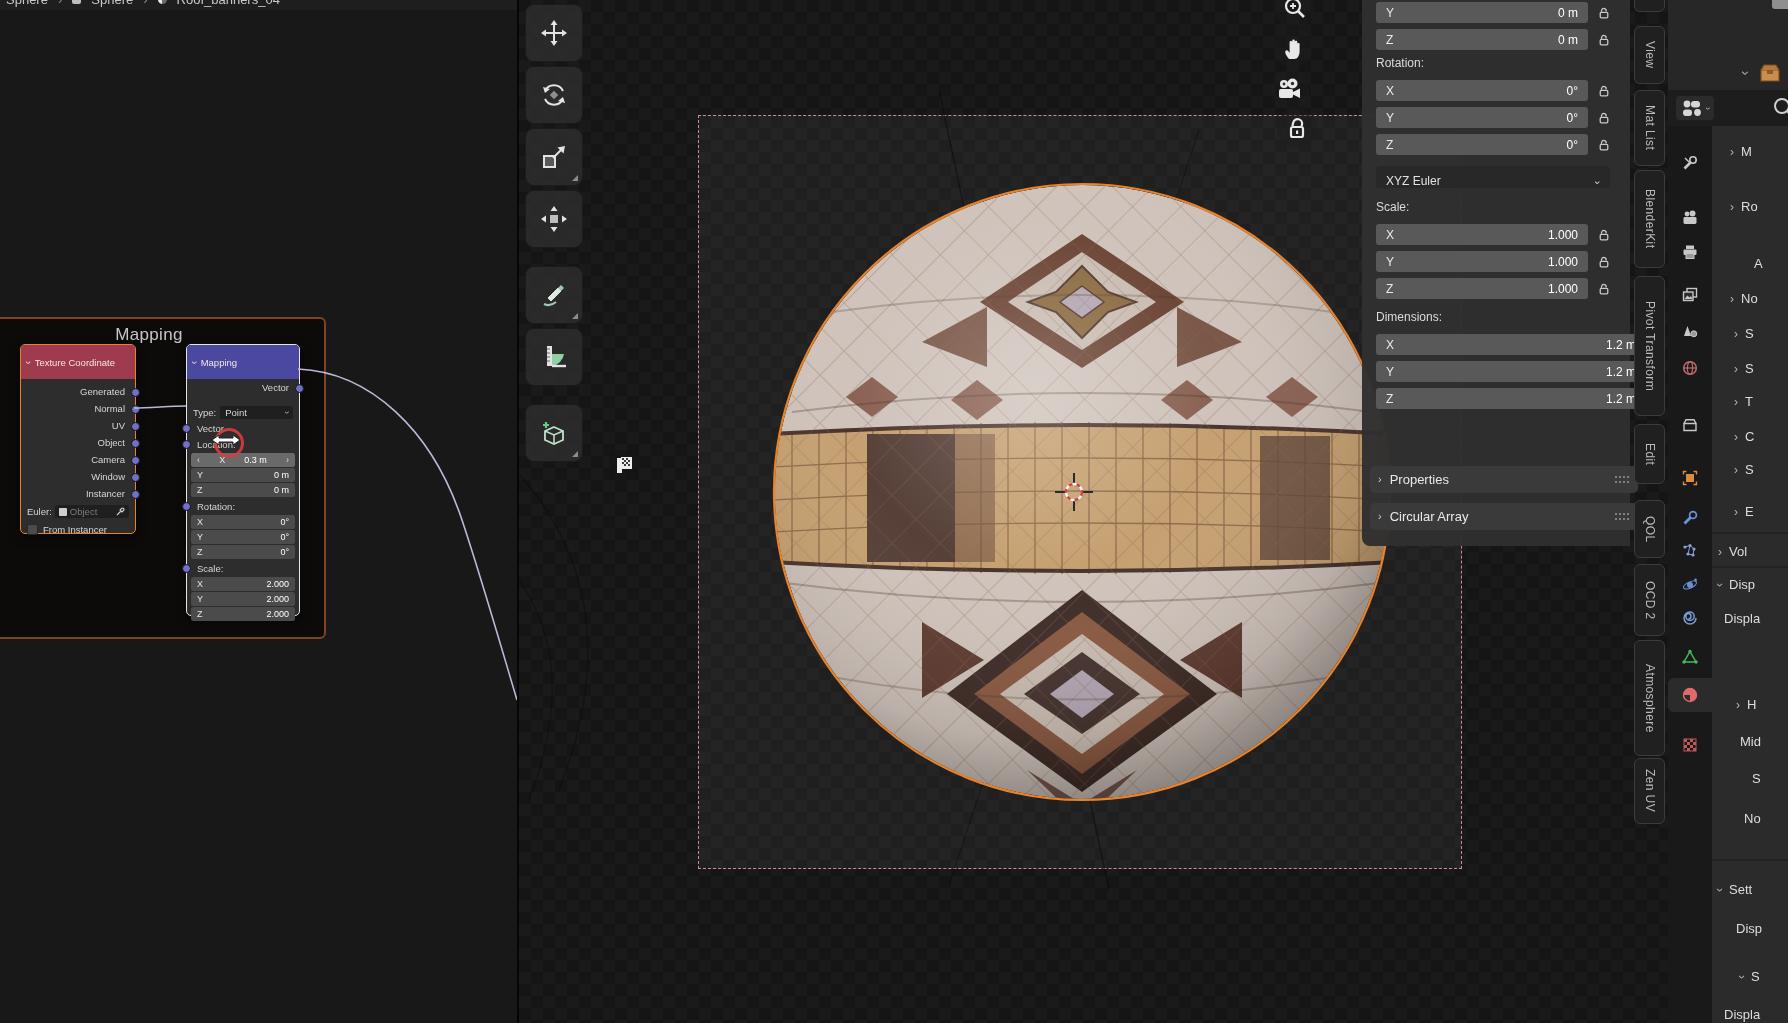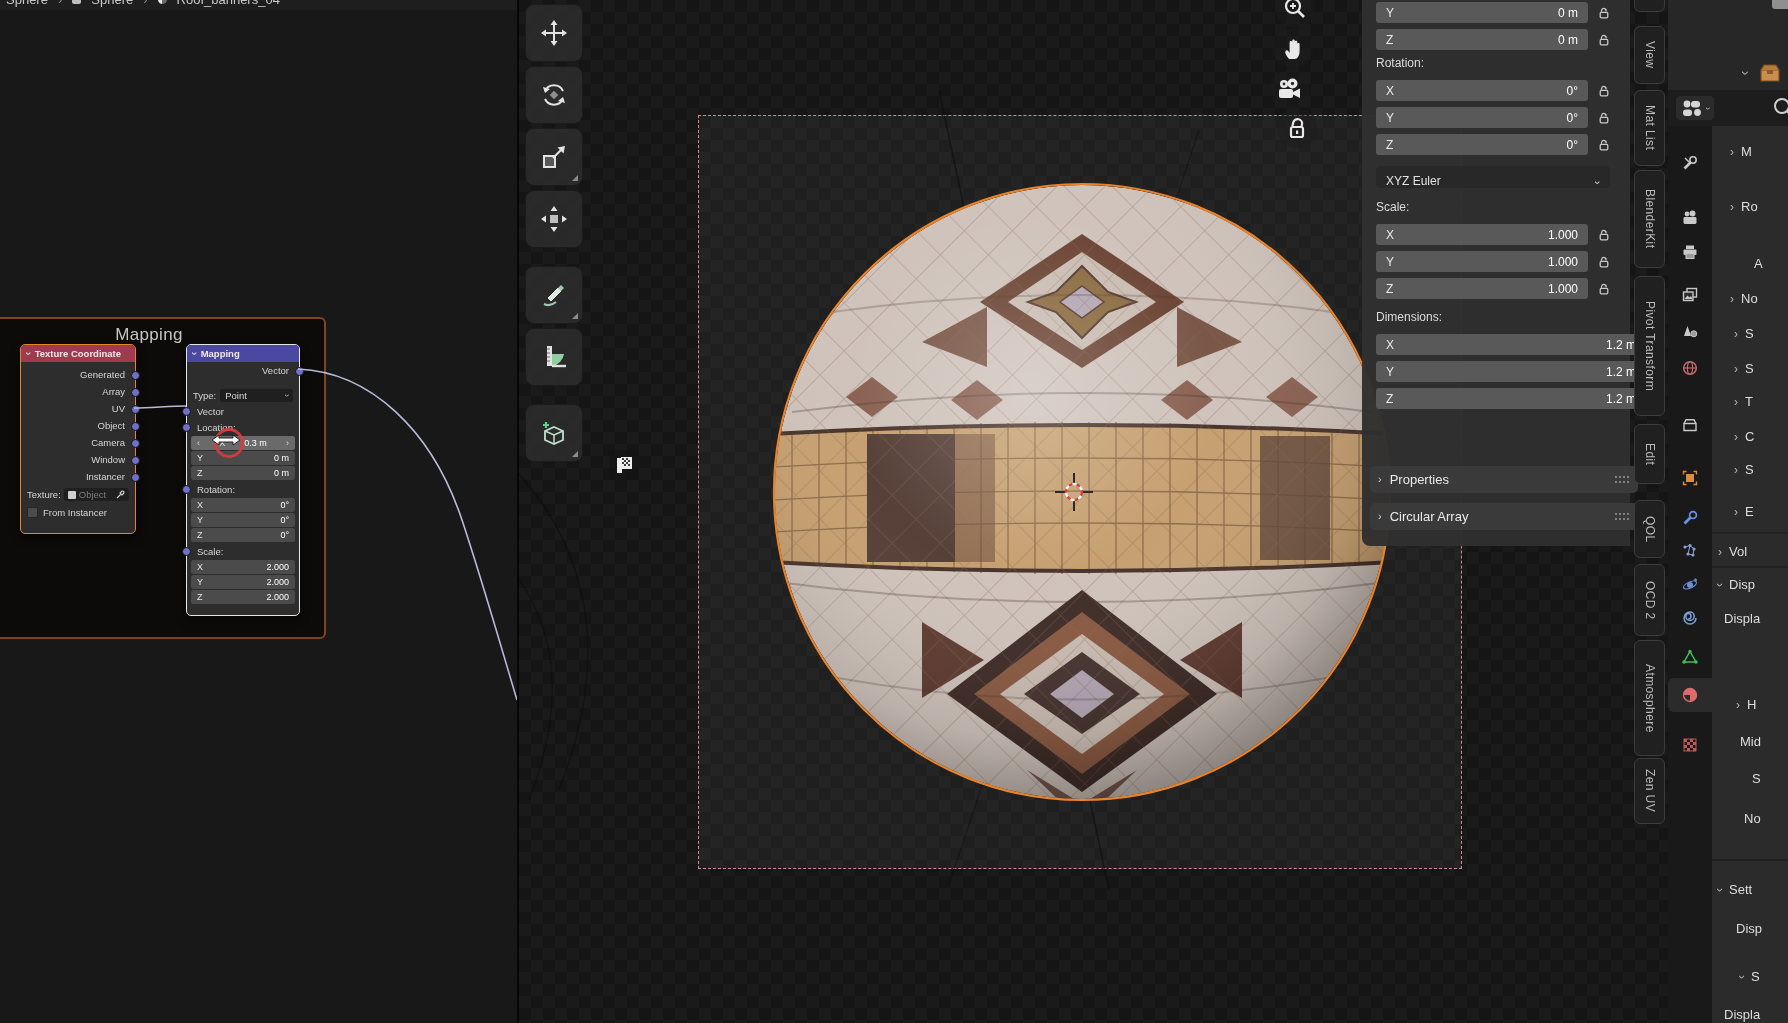--- a/index.html
+++ b/index.html
@@ -13,21 +13,21 @@
   #breadcrumb{left:0;top:0;width:517px;height:10px;overflow:hidden;background:#1e1e1e;}
   #breadcrumb .bc{position:absolute;top:-8px;left:6px;font-size:13px;color:#c9c9c9;white-space:nowrap;display:flex;gap:10px;align-items:center;}
   .bc-sep{color:#8a8a8a;}
   .bc-ic{display:inline-block;width:9px;height:9px;background:#bdbdbd;border-radius:2px;}
   .bc-ic.round{border-radius:50%;background:linear-gradient(90deg,#e9e9e9 50%,#6a6a6a 50%);}
 
   #frame-node{left:-28px;top:317px;width:350px;height:318px;background:#0d0b09;border:2px solid #7e431f;border-radius:6px;}
   #frame-label{position:absolute;top:6px;left:0;width:100%;text-align:center;font-size:17px;color:#c6c6c6;letter-spacing:.3px;}
 
   .node{position:absolute;border-radius:5px;background:#2d2d2d;box-shadow:0 4px 10px rgba(0,0,0,.5);font-size:9.5px;color:#d6d6d6;}
-  .node-hdr{height:17px;border-radius:4px 4px 0 0;display:flex;align-items:center;gap:4px;padding:0 6px;color:#f2e7e7;font-size:9.5px;font-weight:bold;}
+  .node-hdr{height:34px;border-radius:4px 4px 0 0;display:flex;align-items:center;gap:4px;padding:0 6px;color:#f2e7e7;font-size:9.5px;}
   #tc-node{left:20px;top:344px;width:114px;height:188px;border:1px solid #e8832c;}
   #tc-node .node-hdr{background:#a03a4e;}
   #map-node{left:186px;top:344px;width:112px;height:270px;border:1px solid #e6e6e6;}
   #map-node .node-hdr{background:#4a48a0;}
   .chev{display:inline-block;color:#cfcfcf;font-size:11px;line-height:1;}
   .chev.down{transform:rotate(90deg);}
   .outrow{position:relative;height:17px;display:flex;align-items:center;justify-content:flex-end;padding-right:10px;}
   .inrow{position:relative;height:16px;display:flex;align-items:center;padding-left:10px;}
   .sock{position:absolute;width:7px;height:7px;border-radius:50%;background:#7070c8;border:1px solid #141414;top:50%;margin-top:-4px;}
   .sock.r{right:-5px;} .sock.l{left:-5px;}
@@ -125,21 +125,21 @@
     <div class="node-hdr">
       <span class="chev down">›</span>
       <span>Texture Coordinate</span>
     </div>
     <div style="padding-top:4px;">
       <div class="outrow">
           <span>Generated</span>
           <span class="sock r"></span>
         </div>
       <div class="outrow">
-          <span>Array</span>
+          <span>Normal</span>
           <span class="sock r"></span>
         </div>
       <div class="outrow">
           <span>UV</span>
           <span class="sock r"></span>
         </div>
       <div class="outrow">
           <span>Object</span>
           <span class="sock r"></span>
         </div>
@@ -149,21 +149,21 @@
         </div>
       <div class="outrow">
           <span>Window</span>
           <span class="sock r"></span>
         </div>
       <div class="outrow">
           <span>Instancer</span>
           <span class="sock r"></span>
         </div>
       <div class="inrow" style="height:19px;padding-left:6px;">
-        <span style="margin-right:3px;">Texture:</span>
+        <span style="margin-right:3px;">Euler:</span>
         <span class="objfield">
           <span class="obj-ic"></span>
           <span style="flex:1;">Object</span>
           <svg width="9" height="9" viewBox="0 0 9 9">
               <path d="M1 8 L4.5 4.5 M4 3 L6 5 M5.5 1.5 a1.4 1.4 0 0 1 2 2 L6 5 4 3 Z" stroke="#cfcfcf" stroke-width="1.1" fill="none"></path>
             </svg>
         </span>
       </div>
       <div class="inrow" style="padding-left:6px;">
         <span class="checkbox"></span>

